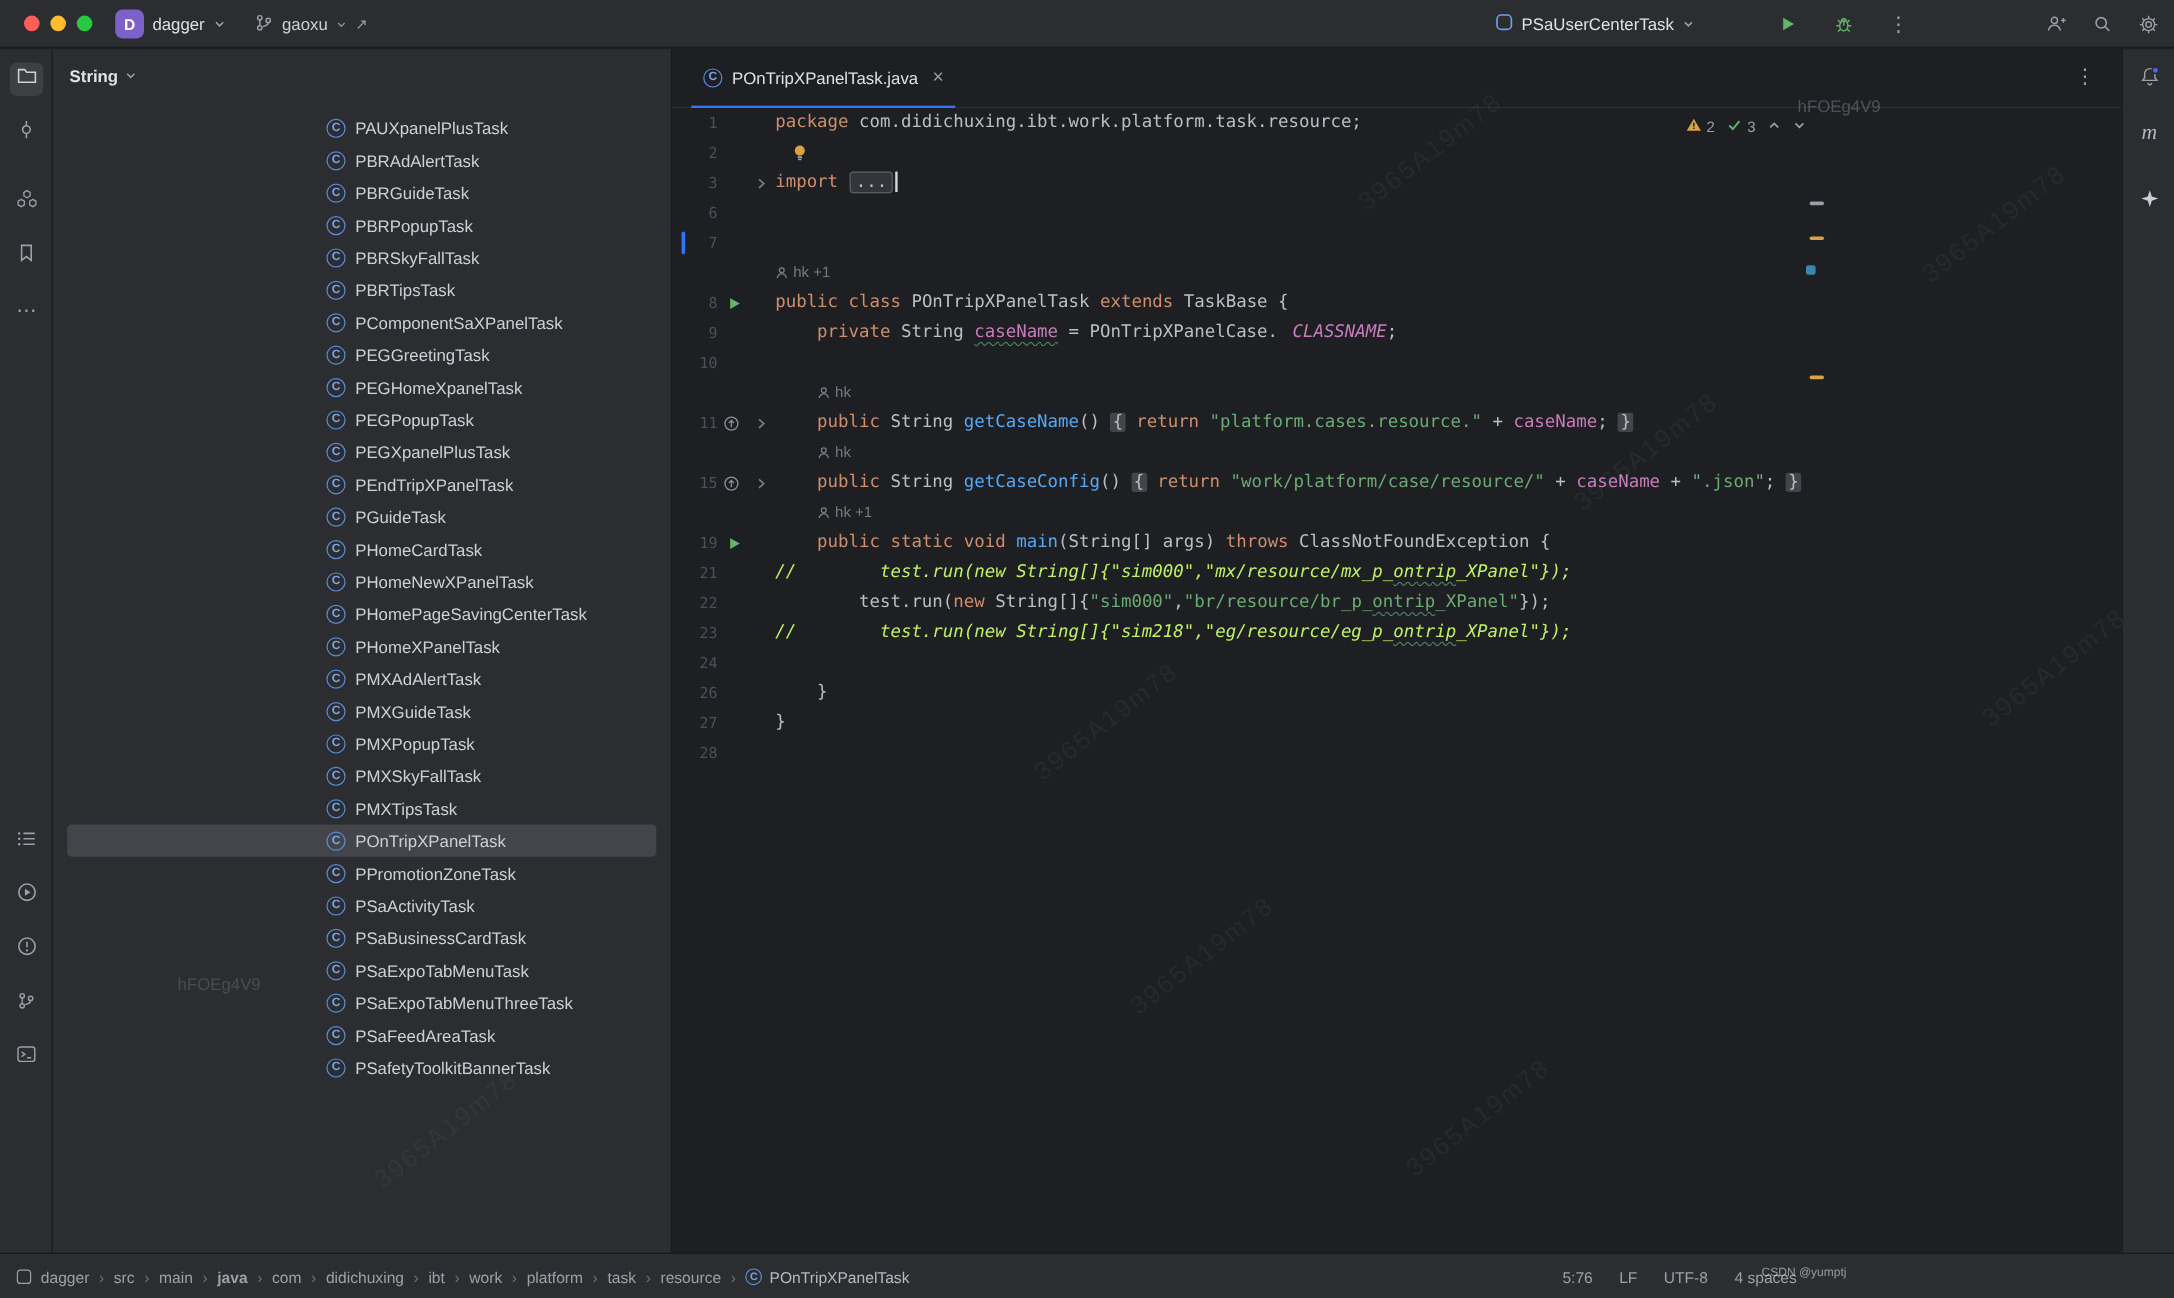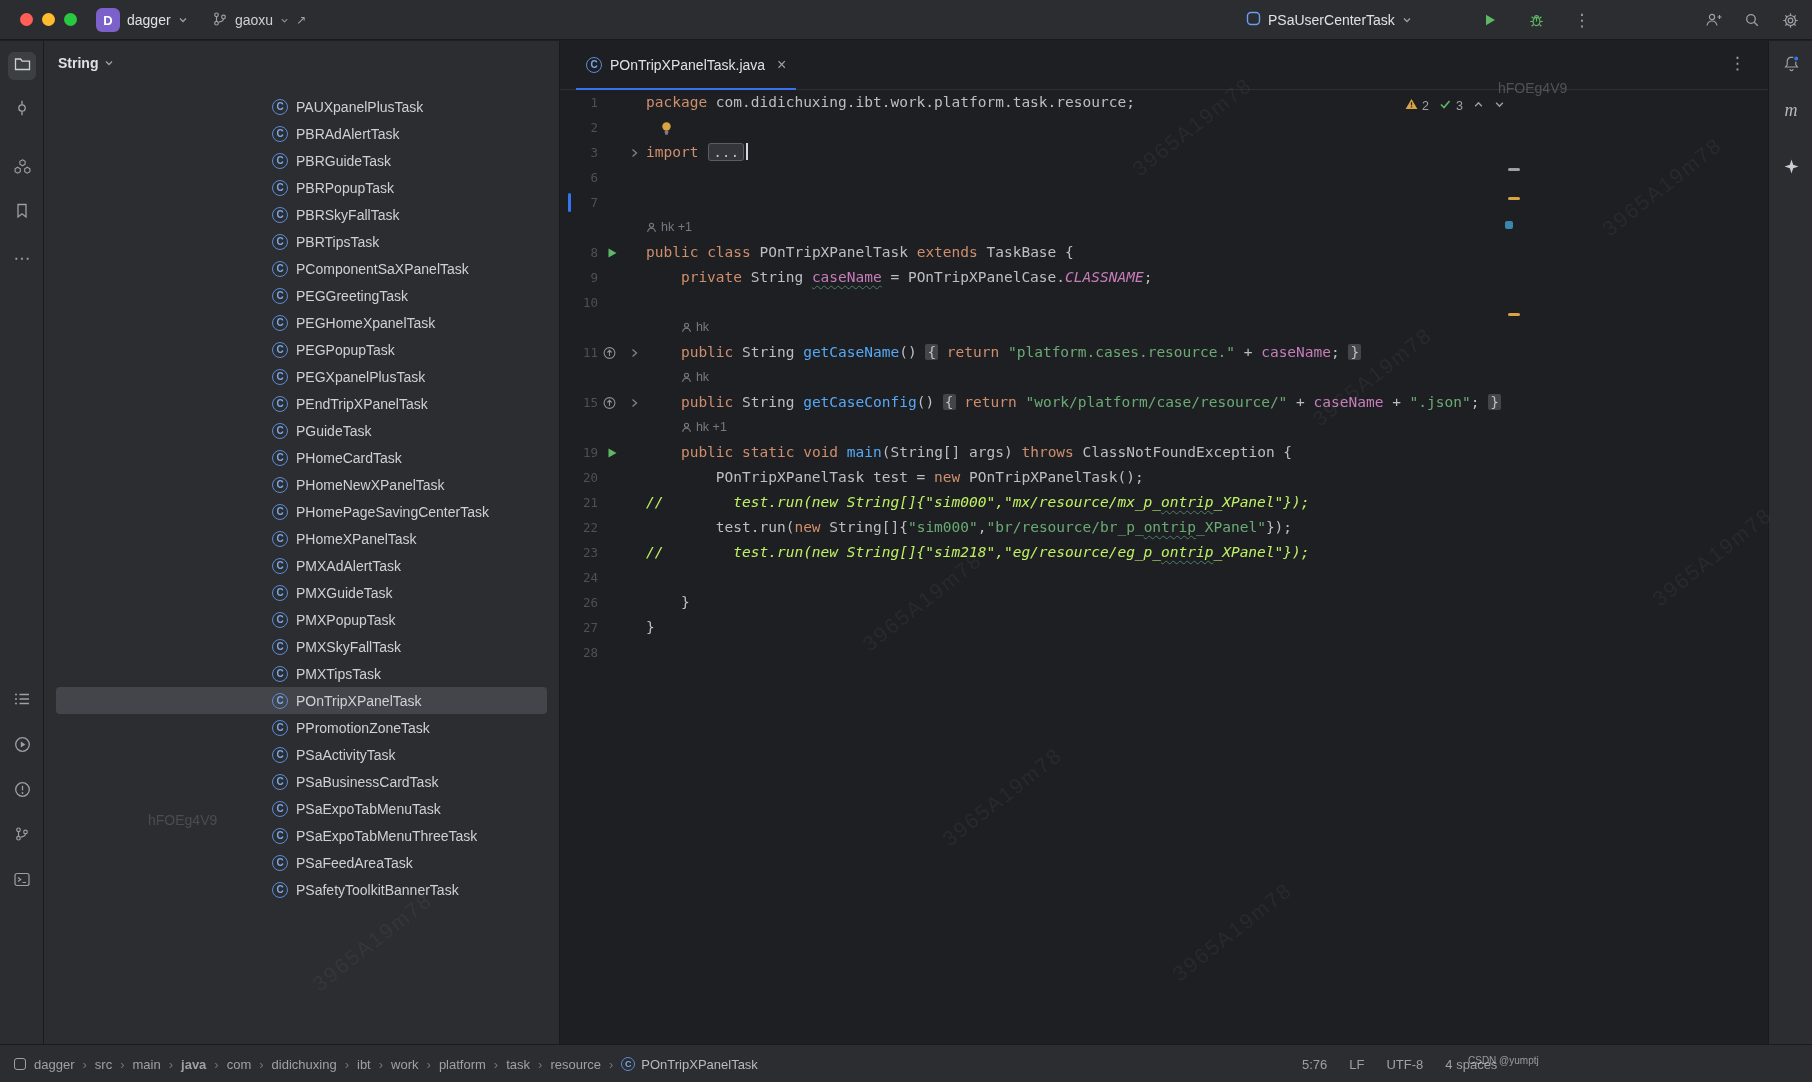--- a/index.html
+++ b/index.html
@@ -57,21 +57,21 @@
   .g-ovr{left:43px;}
   .g-fold{left:69px;}
   .gbar{position:absolute;left:8px;top:3px;bottom:3px;width:3px;border-radius:2px;background:#3574f0;}
   .ccode{flex:1;white-space:pre;font-family:"DejaVu Sans Mono","Liberation Mono",monospace;font-size:14.5px;line-height:25px;color:#bcbec4;}
   .ccode.inlayrow{display:flex;align-items:center;white-space:normal;}
   .inlay{display:inline-flex;align-items:center;font-family:"Liberation Sans",sans-serif;font-size:12.5px;color:#747a84;}
   .s-kw{color:#cf8e6d;}
   .s-pl{color:#bcbec4;}
   .s-str{color:#6aab73;}
   .s-fld{color:#c77dbb;}
-  .s-sfld{color:#c77dbb;font-style:italic;}
+  .s-sfld{color:#c77dbb;font-style:italic;margin-left:12px;}
   .s-mth{color:#56a8f5;}
   .s-cmt{color:#bef264;font-style:italic;}
   .s-wavy{text-decoration:underline;text-decoration-style:wavy;text-decoration-color:#4c7e66;text-decoration-thickness:1px;text-underline-offset:3px;}
   .s-fold{background:#33353a;border:1px solid #5a5d63;border-radius:3px;padding:0 4px;margin:0 1px;color:#bcbec4;}
   .s-brc{background:#43454a;border-radius:2px;padding:0 2px;color:#bcbec4;}
   .caret{display:inline-block;width:2px;height:17px;background:#d4d7dd;vertical-align:text-bottom;margin-left:1px;}
   .inspections{position:absolute;top:8px;left:845px;display:flex;align-items:center;gap:10px;font-size:12.5px;color:#9da0a8;}
   .insp-item{display:inline-flex;align-items:center;gap:4px;}
   .stripe-mark{position:absolute;border-radius:2px;}
 
@@ -540,26 +540,20 @@
           <div class="crow">
             <div class="cgutter">
               <div class="lnum">19</div>
               <div class="gicon g-run">
                 <svg width="12" height="12" viewBox="0 0 12 12">
                   <path d="M2.5 1.5l8 4.5-8 4.5z" fill="#5fb865"></path>
                 </svg>
               </div>
             </div>
             <div class="ccode"><span class="s-pl">    </span><span class="s-kw">public</span><span class="s-pl"> </span><span class="s-kw">static</span><span class="s-pl"> </span><span class="s-kw">void</span><span class="s-pl"> </span><span class="s-mth">main</span><span class="s-pl">(String[] args) </span><span class="s-kw">throws</span><span class="s-pl"> ClassNotFoundException {</span></div>
-          </div>
-          <div class="crow">
-            <div class="cgutter">
-              <div class="lnum">20</div>
-            </div>
-            <div class="ccode"><span class="s-pl">        POnTripXPanelTask test = </span><span class="s-kw">new</span><span class="s-pl"> POnTripXPanelTask();</span></div>
           </div>
           <div class="crow">
             <div class="cgutter">
               <div class="lnum">21</div>
             </div>
             <div class="ccode"><span class="s-cmt">//        test.run(new String[]{"sim000","mx/resource/mx_p_</span><span class="s-cmt s-wavy">ontrip</span><span class="s-cmt">_XPanel"});</span></div>
           </div>
           <div class="crow">
             <div class="cgutter">
               <div class="lnum">22</div>

